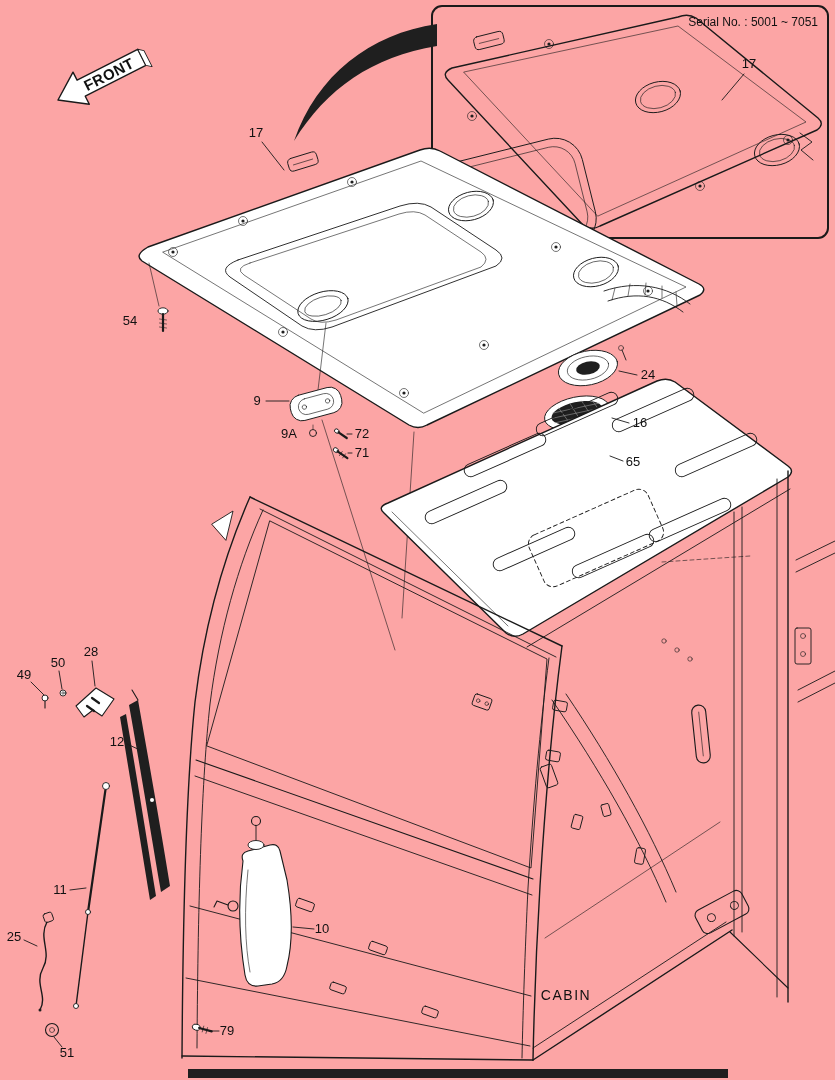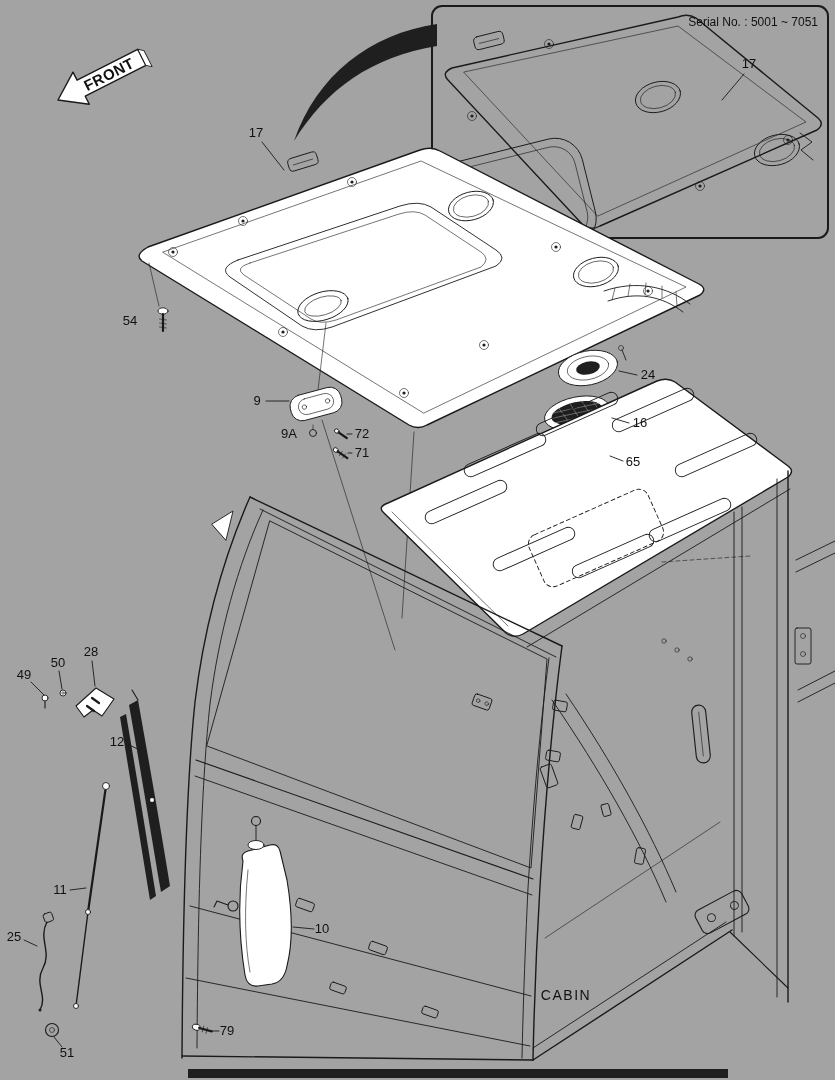--- a/index.html
+++ b/index.html
@@ -1,16 +1,16 @@
 <!DOCTYPE html>
 <html><head>
 <meta charset="utf-8">
 <style>
   html,body{margin:0;padding:0;background:#fff}
-  .page{width:835px;height:1080px;background:#a3a3a3;position:relative;overflow:hidden;font-family:"Liberation Sans",sans-serif}
+  .page{width:835px;height:1080px;background:#fca5a5;position:relative;overflow:hidden;font-family:"Liberation Sans",sans-serif}
   .page svg{position:absolute;left:0;top:0}
   .ln{fill:none;stroke:#1a1a1a;stroke-width:1.1;stroke-linecap:round;stroke-linejoin:round}
   .thin{stroke-width:0.6}
   .med{stroke-width:0.9}
   .thick{stroke-width:1.4}
   .xthick{stroke-width:2.2}
   .borderln{stroke-width:2}
   .dark{fill:#1f1f1f;stroke:none}
   .wfill{fill:#ffffff}
   .dash2{stroke-dasharray:4 3}

